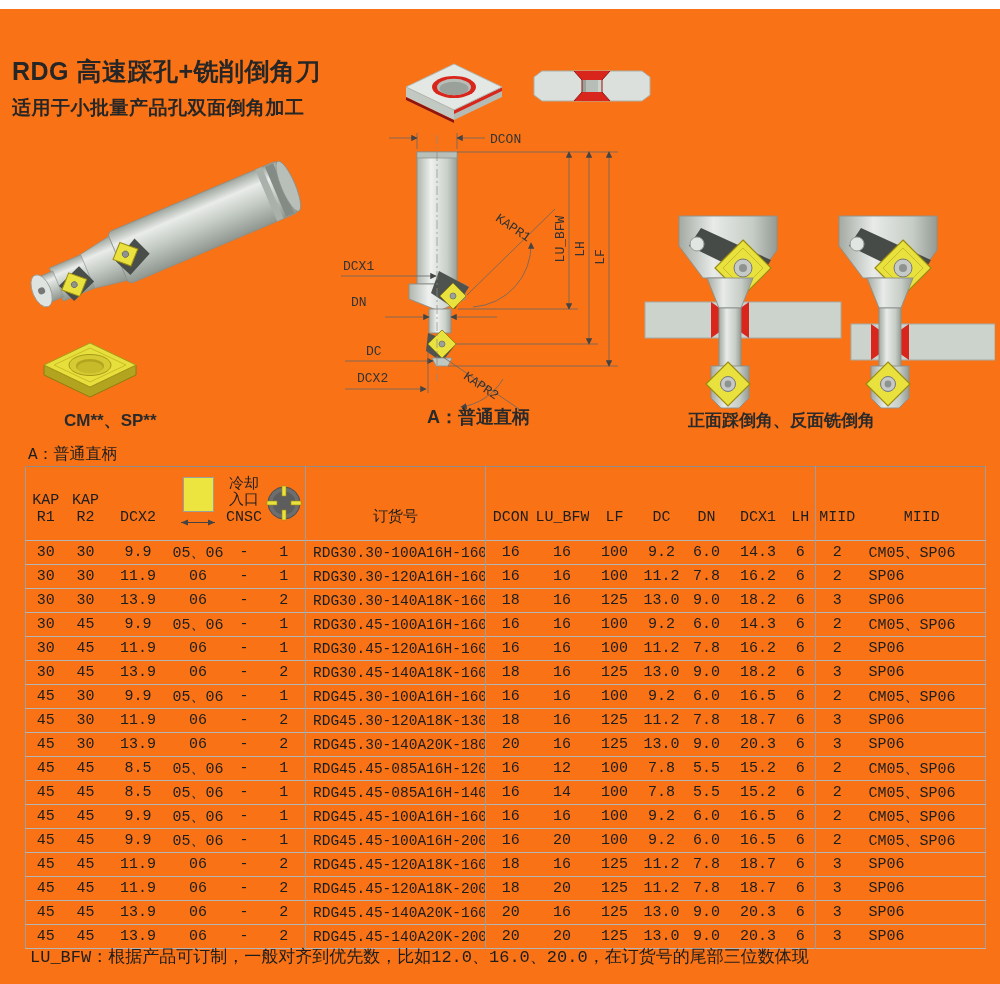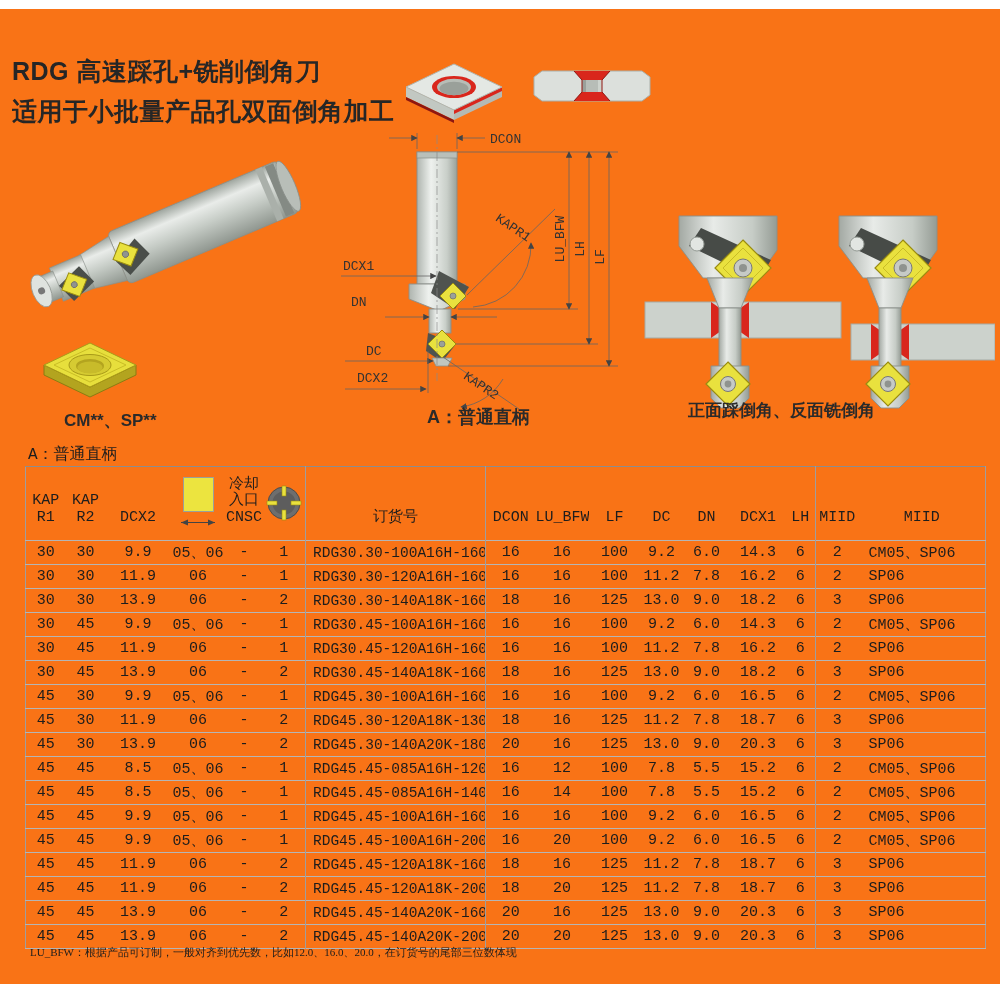--- a/index.html
+++ b/index.html
@@ -1,24 +1,24 @@
 <!DOCTYPE html>
 <html><head>
 <meta charset="utf-8">
 <style>
   html,body{margin:0;padding:0;background:#fff;}
   #canvas{position:relative;width:1000px;height:984px;background:#f97316;overflow:hidden;
           font-family:"Liberation Sans",sans-serif;color:#222;margin-top:9px;}
   .abs{position:absolute;}
   .title{font-size:25px;font-weight:700;color:#262626;letter-spacing:0.5px;}
-  .subtitle{font-size:25px;font-weight:700;color:#262626;letter-spacing:0.5px;}
+  .subtitle{font-size:19px;font-weight:700;color:#262626;letter-spacing:0.5px;}
   .caption{font-weight:700;color:#2a2a2a;}
   .cad{font-family:"Liberation Mono","DejaVu Sans Mono",monospace;}
   .seclabel{font-size:16px;color:#1d1d1d;}
-  .footnote{font-size:11px;color:#1d1d1d;font-family:Liberation Serif, serif;}
+  .footnote{font-size:17px;color:#1d1d1d;}
 
   
   #spec-table{border-collapse:collapse;table-layout:fixed;width:960px;
               border-left:1px solid #9e9e9e;border-right:1px solid #9e9e9e;
               border-top:1px solid #8d8d8d;border-bottom:1px solid #b5b5b5;}
   #spec-table th,#spec-table td{padding:0;margin:0;text-align:center;font-weight:400;
               font-family:"Liberation Mono","DejaVu Sans Mono",monospace;color:#1d1d1d;
               overflow:hidden;white-space:nowrap;}
   #spec-table thead th{height:60px;vertical-align:bottom;padding-bottom:13px;font-size:15px;line-height:1.12;}
   #spec-table tbody td{height:23px;border-top:1px solid #b5b5b5;font-size:15px;}
@@ -206,21 +206,21 @@
       <polygon points="76,86 66,93 66,115 76,122" fill="#d9261c"></polygon>
       <use href="#th"></use>
     </g>
     <g transform="translate(190,4)">
       <rect x="18" y="108" width="144" height="36" fill="#ccd2cc" stroke="#a5aba5" stroke-width="1"></rect>
       <polygon points="38,108 48,115 48,137 38,144" fill="#d9261c"></polygon>
       <polygon points="76,108 66,115 66,137 76,144" fill="#d9261c"></polygon>
       <use href="#th"></use>
     </g>
   </svg>
-  <div class="abs caption" style="left:688px;top:390px;font-size:17px;">正面踩倒角、反面铣倒角</div>
+  <div class="abs caption" style="left:688px;top:400px;font-size:17px;">正面踩倒角、反面铣倒角</div>
 
   <div class="abs seclabel cad" style="left:28px;top:435px;">A：普通直柄</div>
 
   <div class="abs" style="left:25px;top:457px;">
     <table id="spec-table">
       <colgroup>
         <col style="width:40px">
           <col style="width:40px">
           <col style="width:65px">
           <col style="width:55px">

